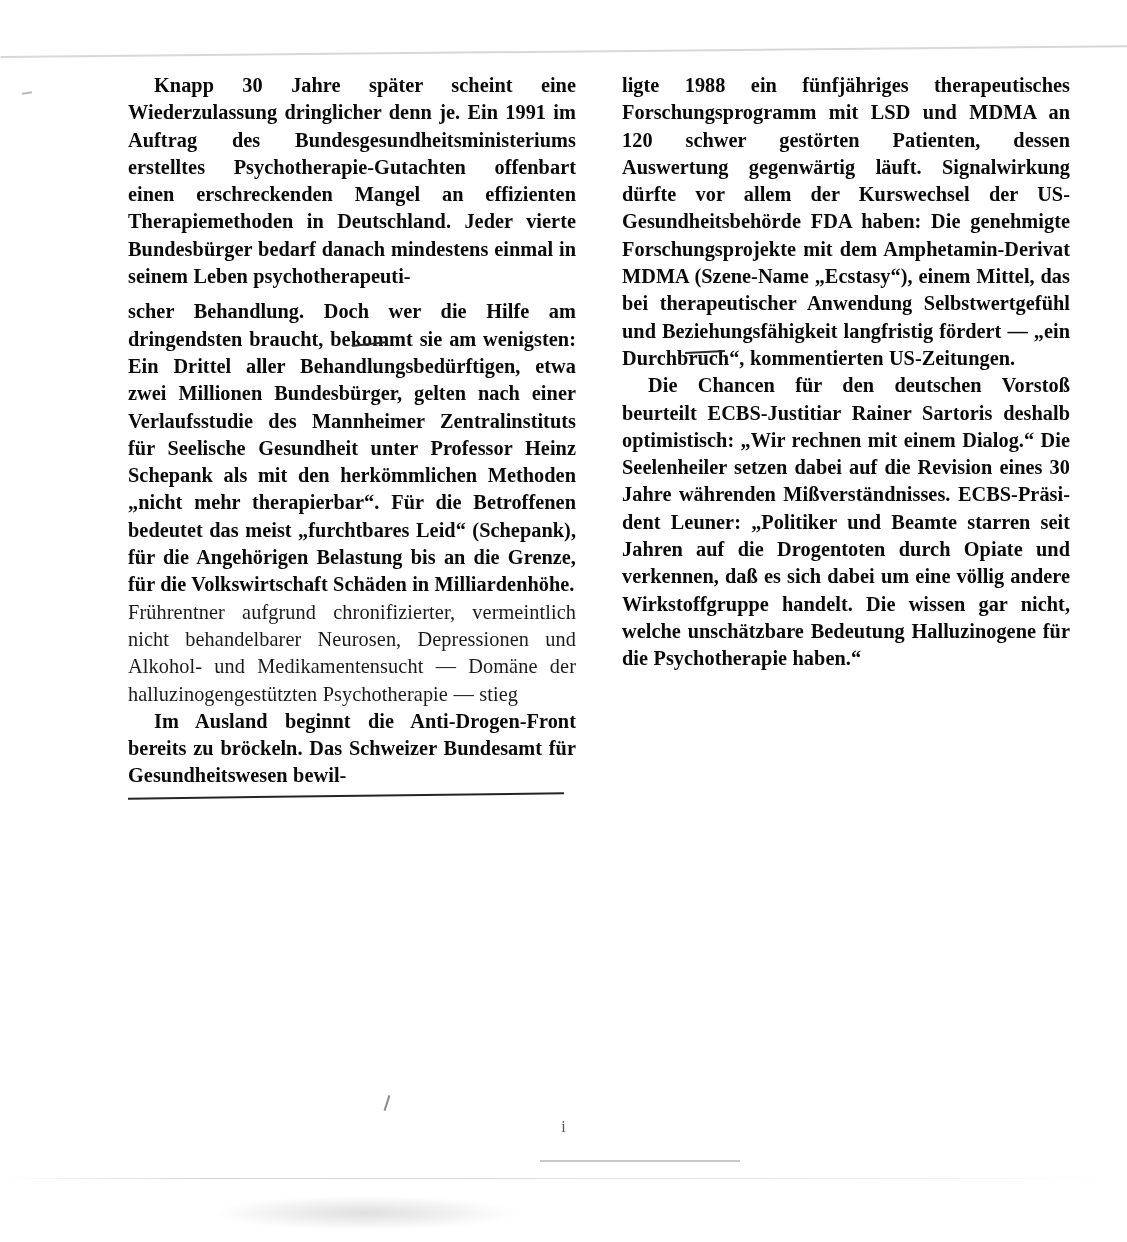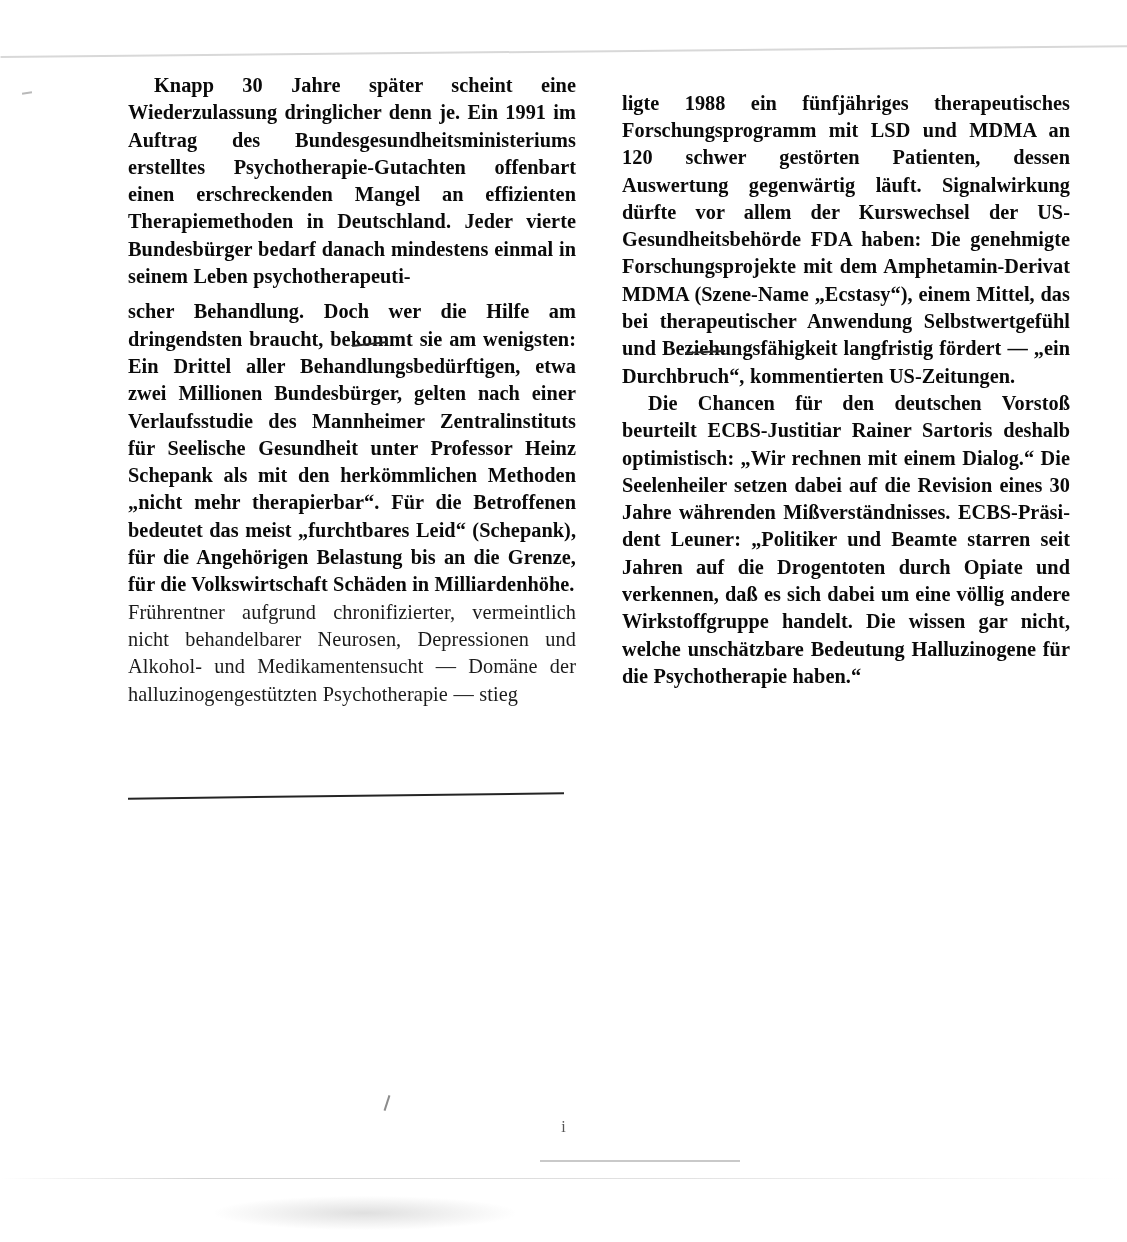--- a/index.html
+++ b/index.html
@@ -59,21 +59,20 @@
     height: 1242px;
   }
 
   .columns {
     position: absolute;
     left: 128px;
     top: 72px;
     width: 942px;
     display: flex;
     gap: 46px;
-    align-items: center;
   }
   .col {
     width: 448px;
   }
 
   p {
     margin: 0;
     font-size: 20.3px;
     line-height: 1.345;
     text-align: justify;
@@ -142,20 +141,21 @@
   <div class="scan-edge-top"></div>
   <div class="scan-left-mark"></div>
 
   <div class="columns">
 
     <div class="col">
       <p class="indent heavy">Knapp 30 Jahre später scheint eine Wiederzulassung dringlicher denn je. Ein 1991 im Auftrag des Bundesgesundheits­ministeriums erstelltes Psychotherapie-Gutachten offenbart einen erschrecken­den Mangel an effizienten Therapieme­thoden in Deutschland. Jeder vierte Bun­desbürger bedarf danach mindestens ein­mal in seinem Leben psychotherapeuti-</p>
       <div class="gap-sm"></div>
       <p class="cont heavy">scher Behandlung. Doch wer die Hilfe am dringendsten braucht, bekommt sie am wenigsten: Ein Drittel aller Behandlungs­bedürftigen, etwa zwei Millionen Bundes­bürger, gelten nach einer Verlaufsstudie des Mannheimer Zentralinstituts für See­lische Gesundheit unter Professor Heinz Schepank als mit den herkömmlichen Me­thoden „nicht mehr therapierbar“. Für die Betroffenen bedeutet das meist „furcht­bares Leid“ (Schepank), für die Ange­hörigen Belastung bis an die Grenze, für die Volkswirtschaft Schäden in Milliar­denhöhe.</p>
       <p class="cont light">Frührentner aufgrund chronifizierter, vermeintlich nicht behandelbarer Neuro­sen, Depressionen und Alkohol- und Me­dikamentensucht — Domäne der halluzi­nogengestützten Psychotherapie — stieg</p>
+      <p class="indent heavy">Im Ausland beginnt die Anti-Drogen-Front bereits zu bröckeln. Das Schweizer Bundesamt für Gesundheitswesen bewil-</p>
     </div>
 
     <div class="col">
       <p class="cont heavy">ligte 1988 ein fünfjähriges therapeuti­sches Forschungsprogramm mit LSD und MDMA an 120 schwer gestörten Patien­ten, dessen Auswertung gegenwärtig läuft. Signalwirkung dürfte vor allem der Kurswechsel der US-Gesundheitsbehörde FDA haben: Die genehmigte Forschungs­projekte mit dem Amphetamin-Derivat MDMA (Szene-Name „Ecstasy“), einem Mittel, das bei therapeutischer Anwen­dung Selbstwertgefühl und Beziehungsfä­higkeit langfristig fördert — „ein Durch­bruch“, kommentierten US-Zeitungen.</p>
       <p class="indent heavy">Die Chancen für den deutschen Vorstoß beurteilt ECBS-Justitiar Rainer Sartoris deshalb optimistisch: „Wir rechnen mit einem Dialog.“ Die Seelenheiler setzen da­bei auf die Revision eines 30 Jahre wäh­renden Mißverständnisses. ECBS-Präsi­dent Leuner: „Politiker und Beamte star­ren seit Jahren auf die Drogentoten durch Opiate und verkennen, daß es sich dabei um eine völlig andere Wirkstoffgruppe handelt. Die wissen gar nicht, welche un­schätzbare Bedeutung Halluzinogene für die Psychotherapie haben.“</p>
     </div>
 
   </div>
 
   <div class="strike-artifact"></div>

